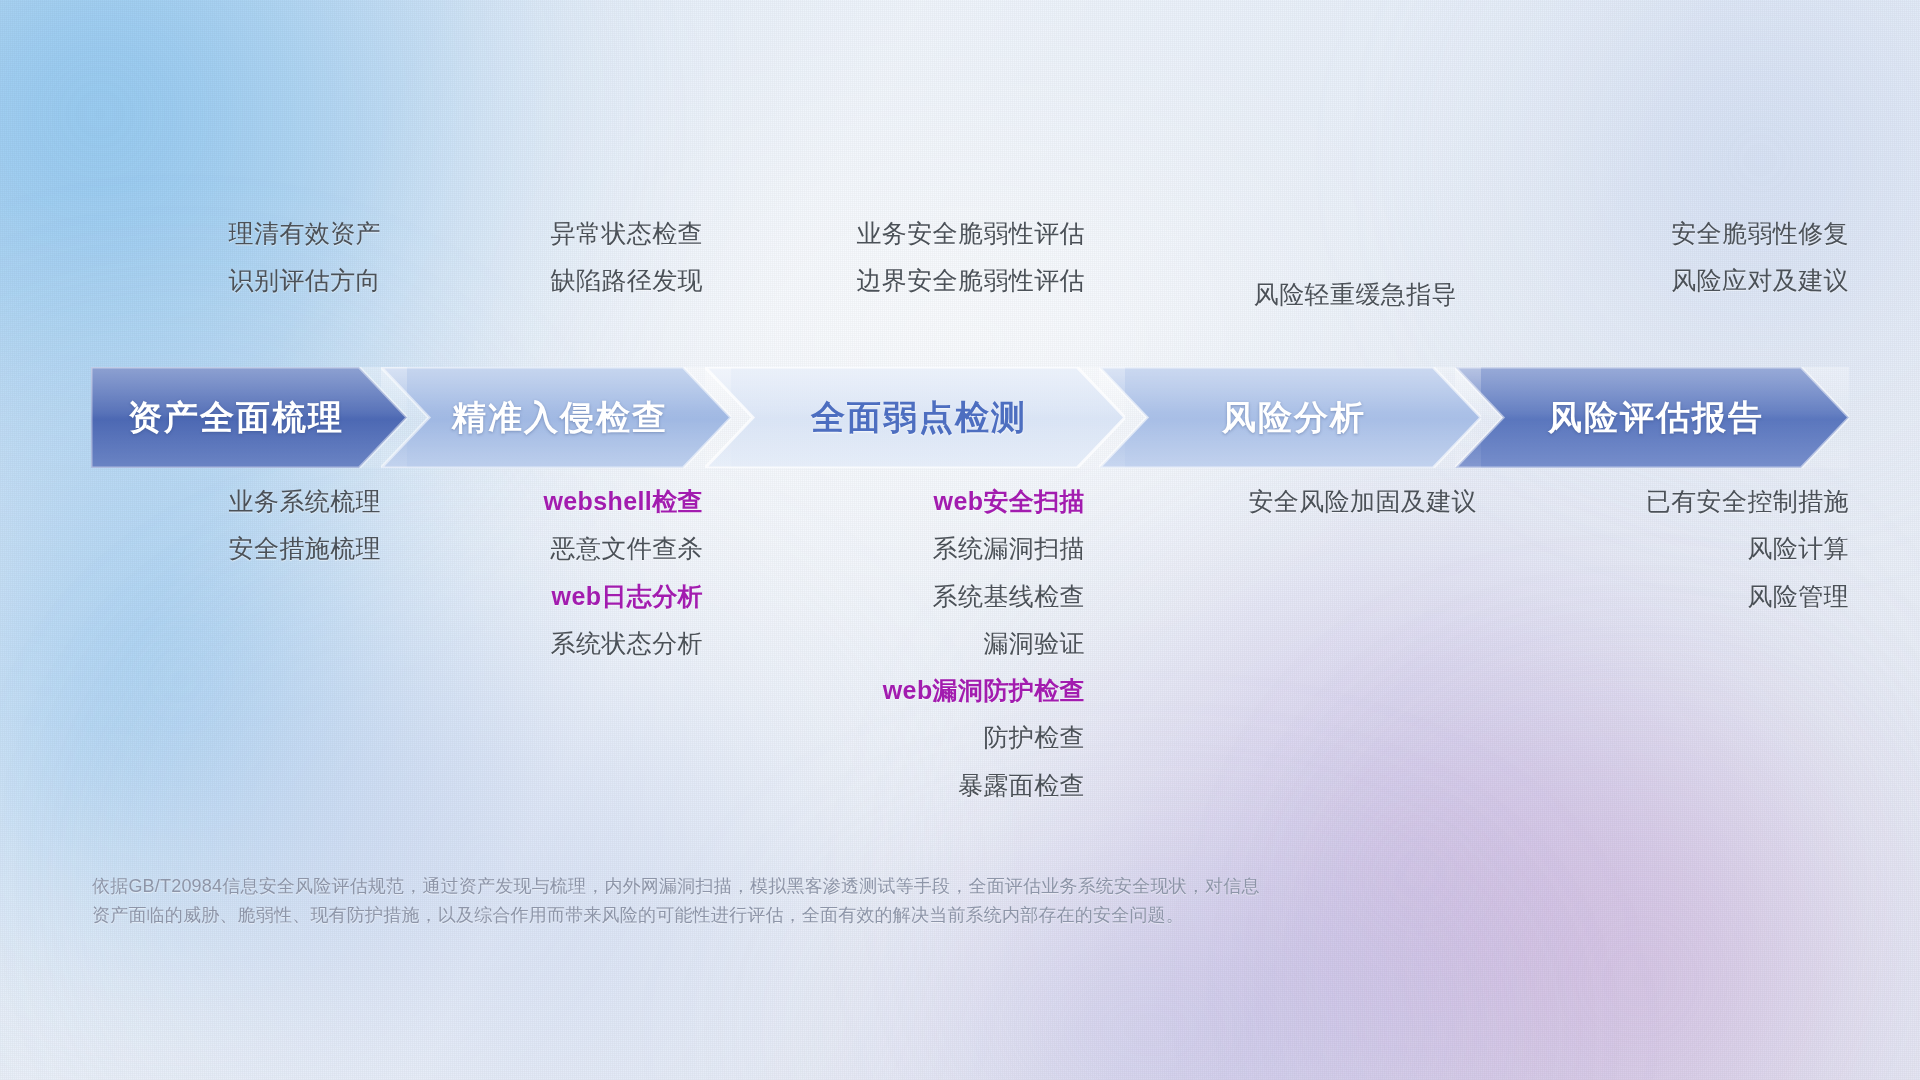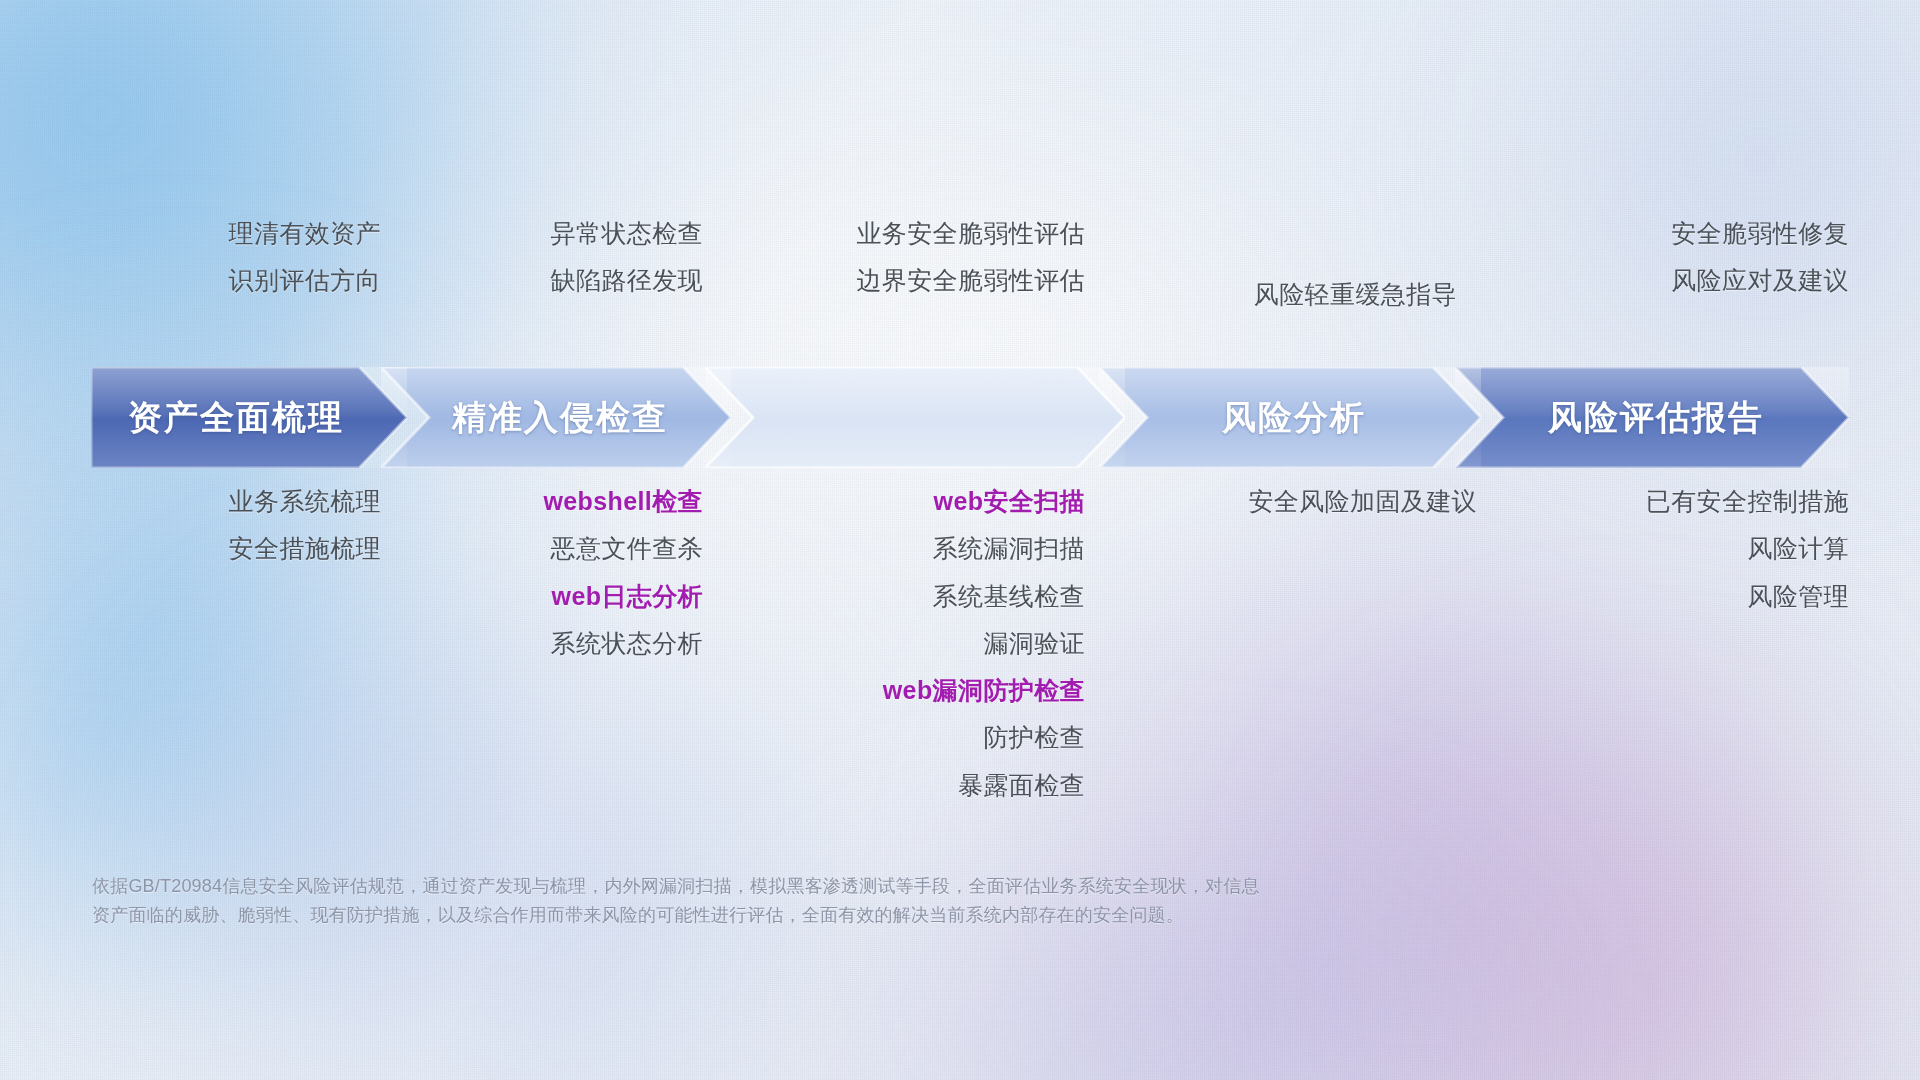--- a/index.html
+++ b/index.html
@@ -199,20 +199,21 @@
             <linearGradient id="g3" x1="0" y1="0" x2="0" y2="1">
               <stop offset="0%" stop-color="#dfe8f7"></stop>
               <stop offset="50%" stop-color="#d5e1f4"></stop>
               <stop offset="100%" stop-color="#e0e9f7"></stop>
             </linearGradient>
           </defs>
           <path d="M0,0 H372 L420,50.5 L372,101 H0 L48,50.5 Z" fill="url(#g3)" opacity=".85"></path>
           <path d="M0,0 H372 L420,50.5 L372,101 H0 L48,50.5 Z" fill="none" stroke="rgba(255,255,255,.75)" stroke-width="3"></path>
         </svg>
         <div class="chev-gloss"></div>
+        <div class="label lbl-blue" style="padding-left:34px">全面弱点检测</div>
       </div>
 
       <div class="arrow" style="left:1008px; width:382px; z-index:2">
         <svg class="shape" viewBox="0 0 382 101" preserveAspectRatio="none">
           <defs>
             <linearGradient id="g4" x1="0" y1="0" x2="0" y2="1">
               <stop offset="0%" stop-color="#b5c8ea"></stop>
               <stop offset="45%" stop-color="#a5bce5"></stop>
               <stop offset="100%" stop-color="#bbcdec"></stop>
             </linearGradient>

